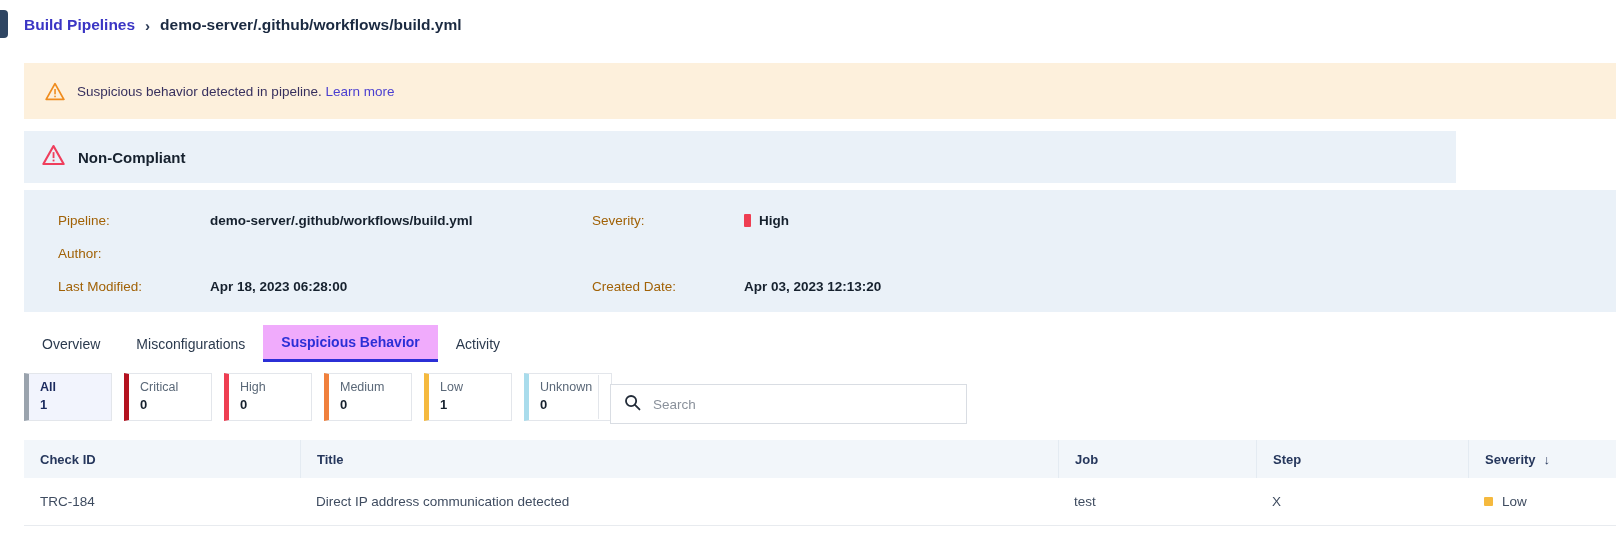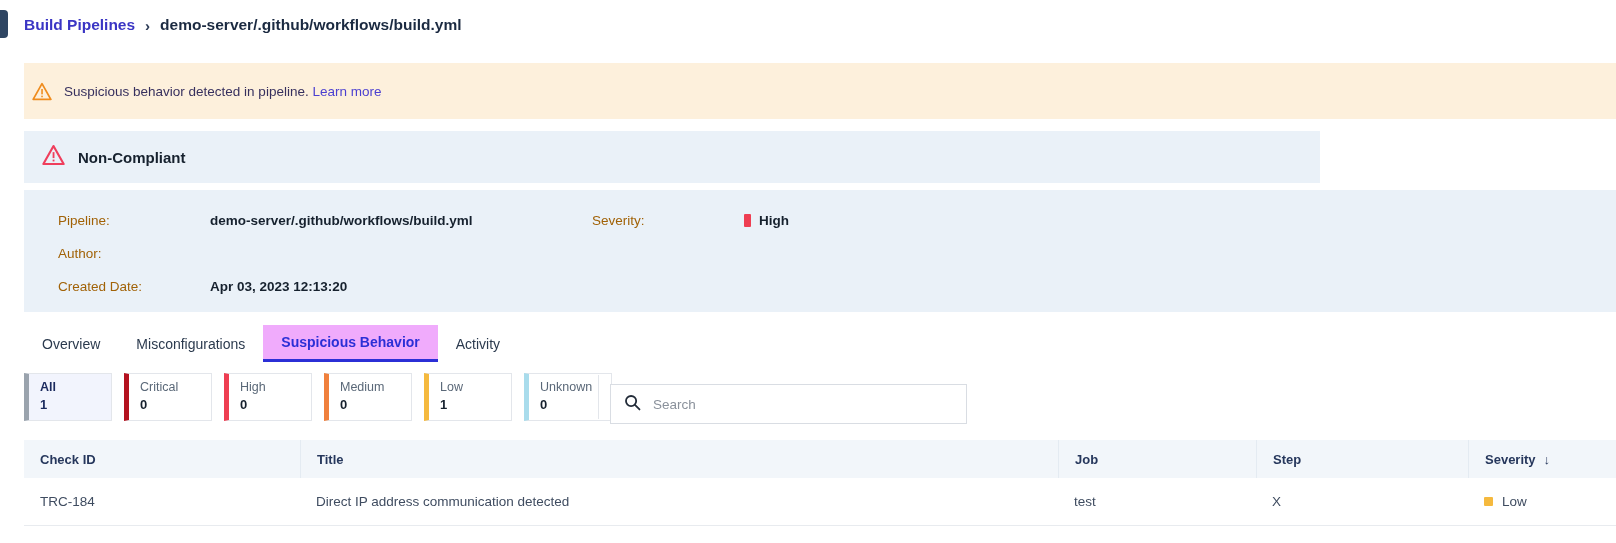--- a/index.html
+++ b/index.html
@@ -28,30 +28,30 @@
   }
   .bc-link { color: #3a35c4; cursor: pointer; }
   .bc-sep { color: #2b3a55; font-size: 15px; font-weight: bold; }
   .bc-current { color: #1b2a41; }
 
   
   .warn-banner {
     position: absolute; left: 24px; top: 63px;
     width: 1592px; height: 56px;
     background: #fdf0dc;
-    display: flex; align-items: center; padding-left: 8px; gap: 12px;
+    display: flex; align-items: center; padding-left: 21px; gap: 12px;
   }
   .warn-text { font-size: 13.5px; color: #37305e; }
   .warn-link { color: #4b3fd0; cursor: pointer; }
   .tri-warn { width: 20px; height: 19px; display:block; }
 
   
   .comp-strip {
     position: absolute; left: 24px; top: 131px;
-    width: 1296px; height: 52px;
+    width: 1432px; height: 52px;
     background: #eaf1f8;
     display: flex; align-items: center; padding-left: 18px; gap: 13px;
   }
   .comp-title { font-size: 15px; font-weight: bold; color: #16212e; }
 
   
   .meta-panel {
     position: absolute; left: 24px; top: 190px;
     width: 1592px; height: 122px;
     background: #eaf1f8;
@@ -208,20 +208,24 @@
     </div>
 
     <div class="meta-row">
       <div class="meta-col-right" style="display:flex;align-items:center;">
         <span class="meta-label">Author:</span>
         <span class="meta-value"></span>
       </div>
     </div>
 
     <div class="meta-row">
+      <div class="meta-col-left" style="display:flex;align-items:center;">
+        <span class="meta-label">Last Modified:</span>
+        <span class="meta-value">Apr 18, 2023 06:28:00</span>
+      </div>
       <div class="meta-col-right" style="display:flex;align-items:center;">
         <span class="meta-label">Created Date:</span>
         <span class="meta-value">Apr 03, 2023 12:13:20</span>
       </div>
     </div>
 
   </div>
 
   <div class="tabs">
     <div class="tab">

